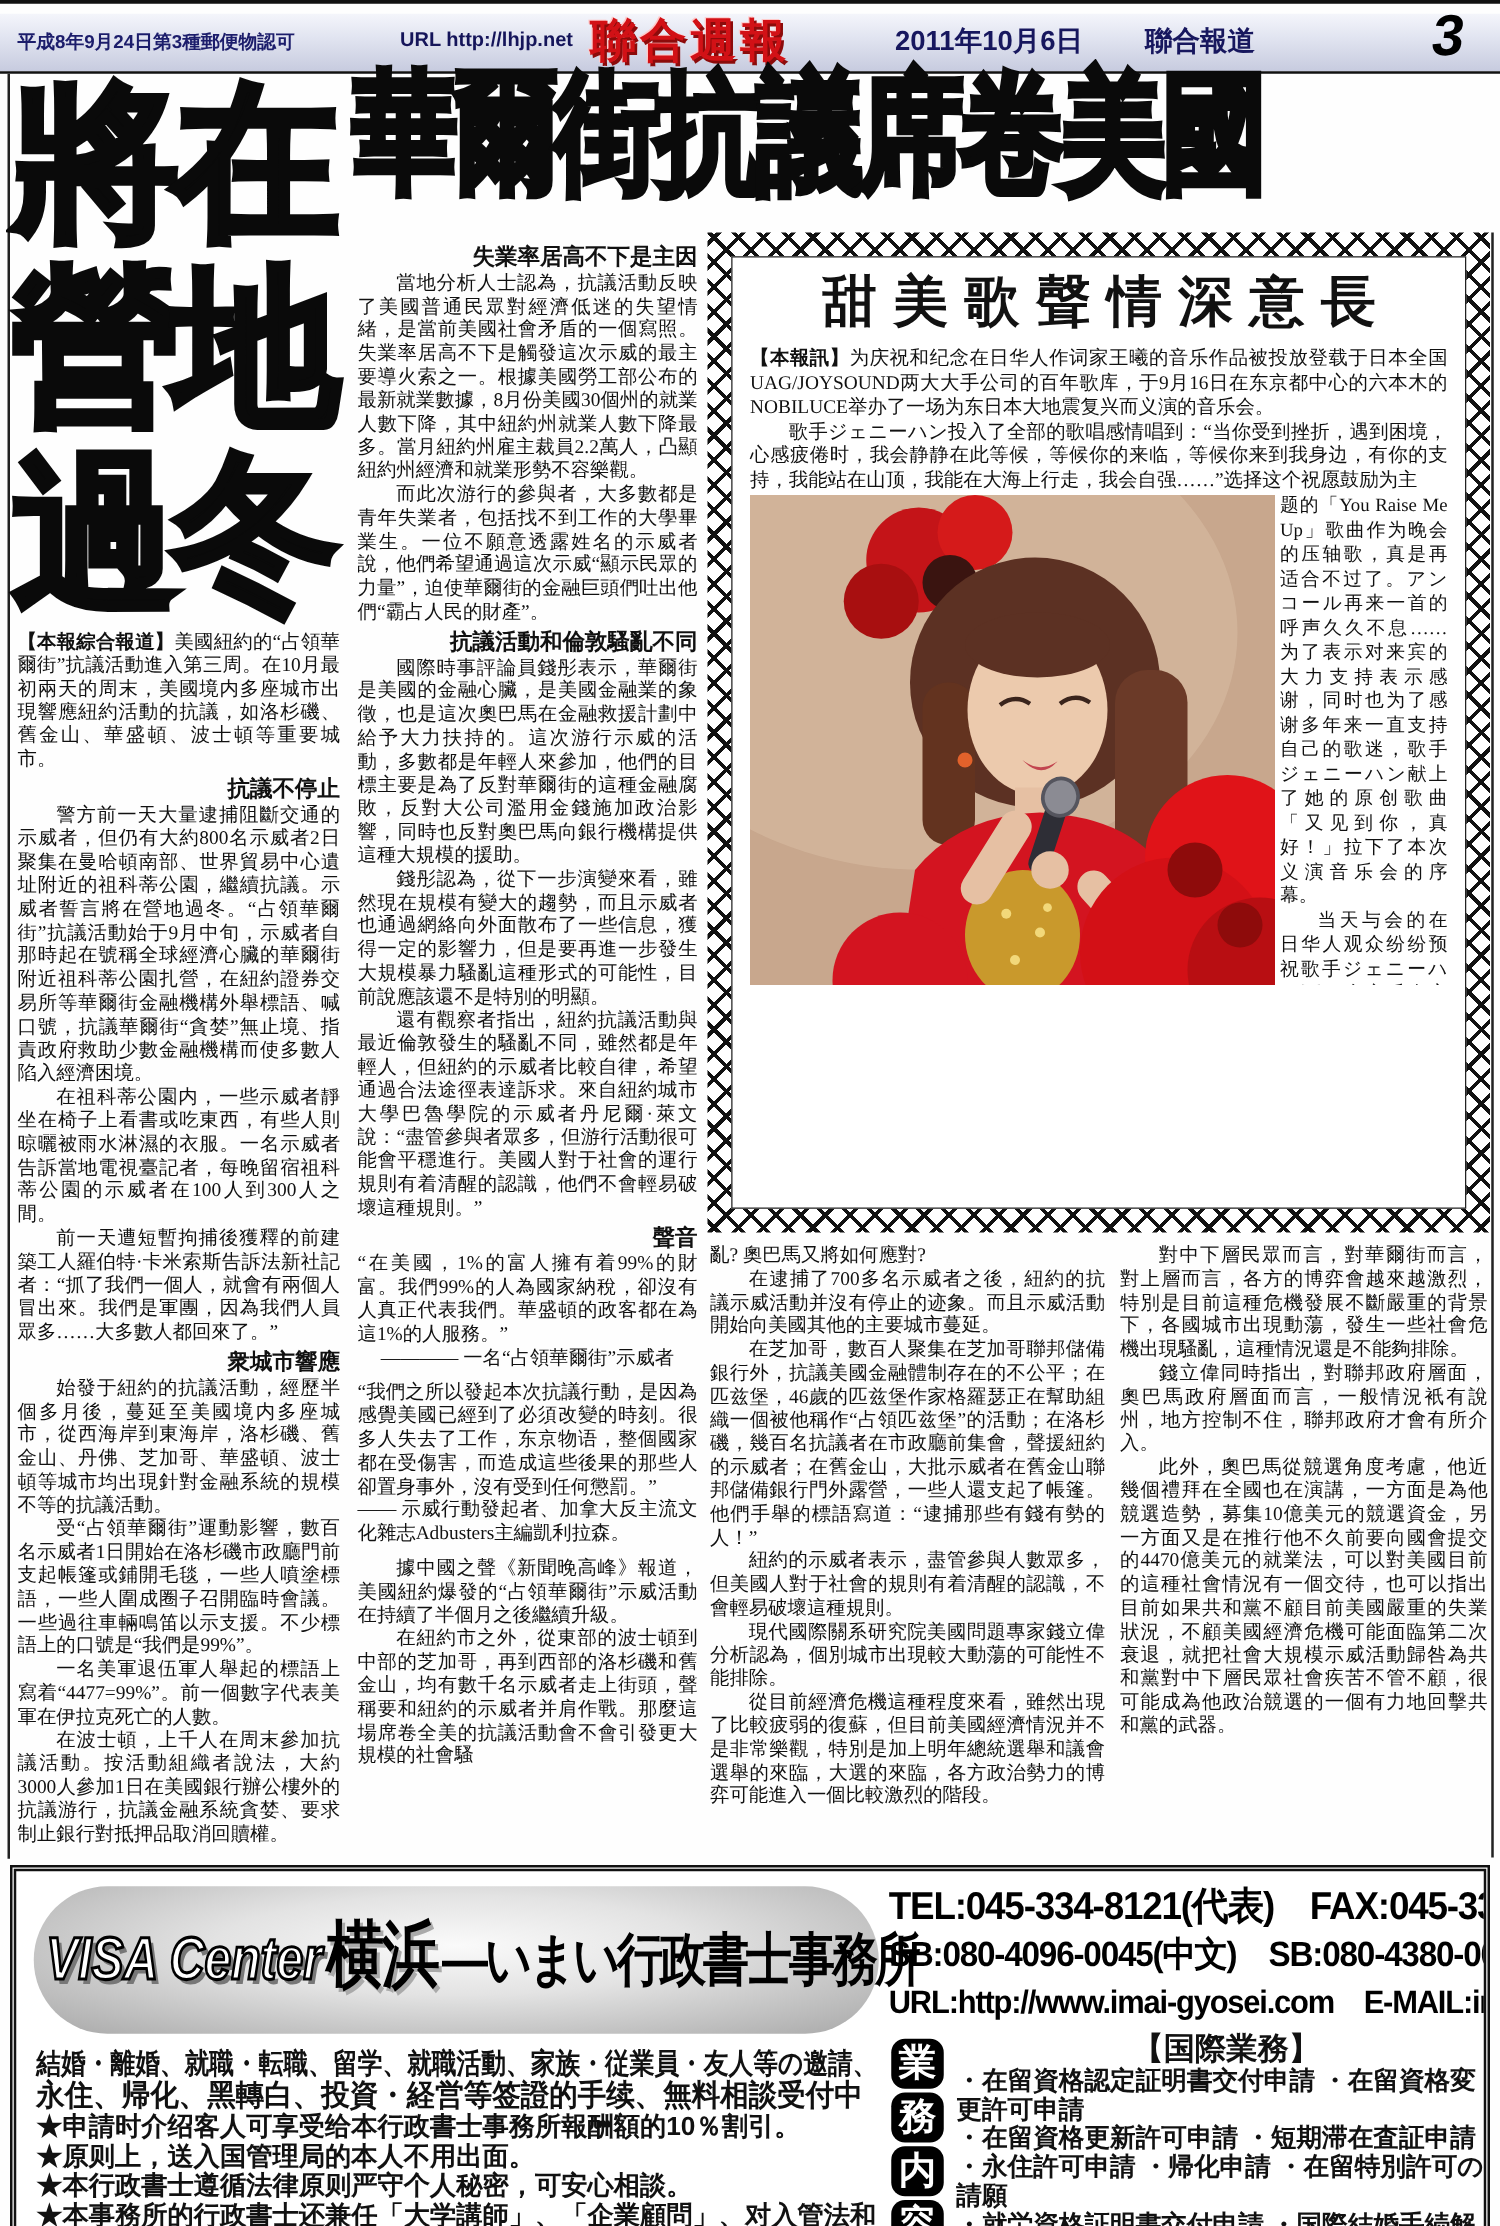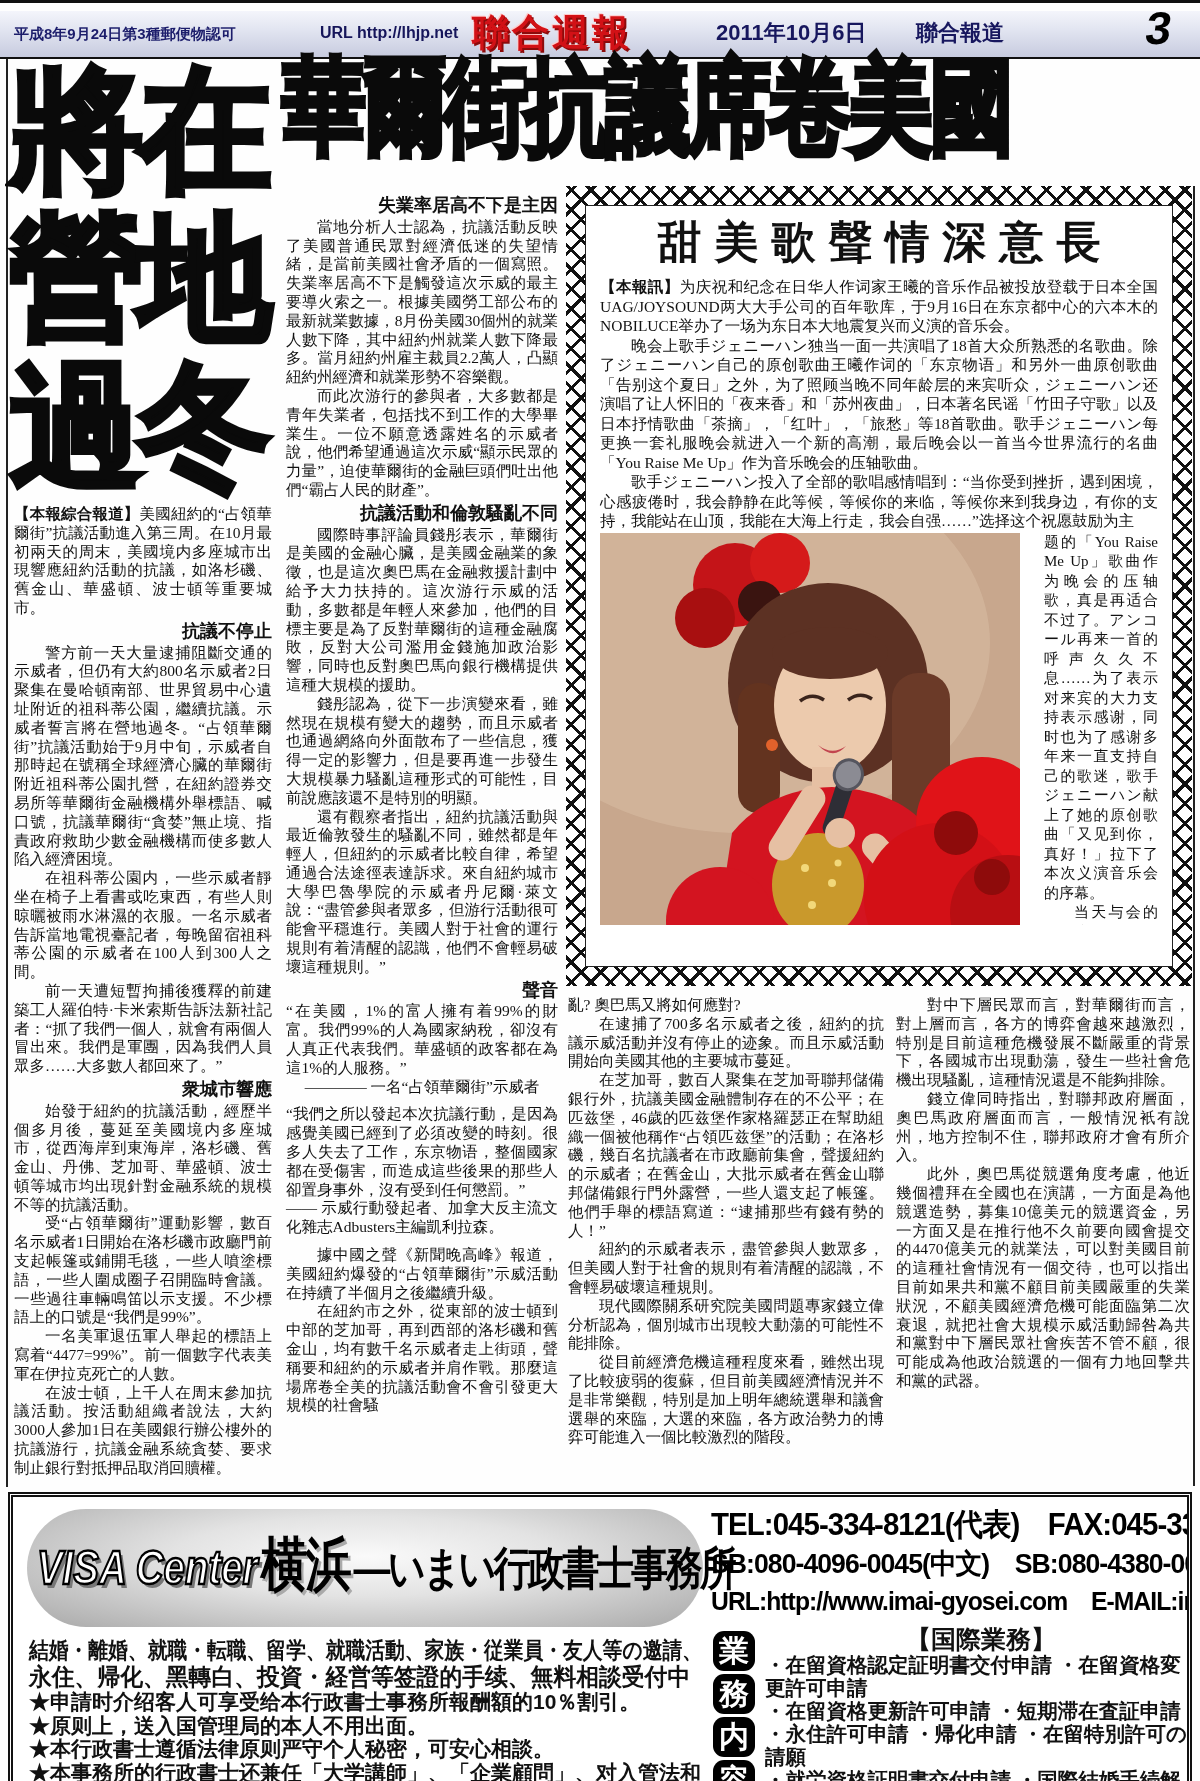--- a/index.html
+++ b/index.html
@@ -48,21 +48,21 @@
   .concert-box{position:absolute;left:566px;top:186px;width:626px;height:800px;box-sizing:border-box;padding:19px;
        background:
         repeating-linear-gradient(45deg,rgba(0,0,0,0) 0 5px,#111 5px 8px,rgba(0,0,0,0) 8px 14px),
         repeating-linear-gradient(135deg,rgba(0,0,0,0) 0 5px,#111 5px 8px,rgba(0,0,0,0) 8px 14px),#fff;}
   .concert-inner{background:#fff;border:1px solid #222;width:100%;height:100%;box-sizing:border-box;
        padding:6px 14px;overflow:hidden;}
   .concert-title{text-align:center;font-family:"DejaVu Serif",serif;font-weight:700;font-size:44px;
        line-height:1.25;letter-spacing:13px;text-indent:13px;margin:2px 0 8px;}
   .concert-inner p{margin:0;text-align:justify;font-size:15.5px;line-height:19.5px;text-indent:2em;}
   .concert-inner p.noind{text-indent:0;}
-  .photo-row{display:flex;gap:24px;height:392px;margin-top:2px;}
+  .photo-row{display:flex;gap:4px;height:392px;margin-top:2px;}
   .photo{width:420px;height:392px;flex:0 0 420px;}
   .narrowcol{flex:1;overflow:hidden;}
   .narrowcol p{font-size:15px;line-height:19.5px;}
   .narrowcol p.cont{text-indent:0;}
   
   .ad-box{position:absolute;left:8px;top:1492px;width:1184px;height:300px;box-sizing:border-box;
        border:5px double #111;background:#fff;overflow:hidden;}
   .banner{position:absolute;left:14px;top:12px;width:676px;height:118px;
        background:radial-gradient(ellipse at 50% 40%,#fafafa 0%,#e3e3e3 40%,#a8a8a8 100%);
        border-radius:60px/60px;}
@@ -141,21 +141,20 @@
     <p class="noind mt8">“我們之所以發起本次抗議行動，是因為感覺美國已經到了必須改變的時刻。很多人失去了工作，东京物语，整個國家都在受傷害，而造成這些後果的那些人卻置身事外，沒有受到任何懲罰。”</p>
     <p class="attrib2">—— 示威行動發起者、加拿大反主流文化雜志Adbusters主編凱利拉森。</p>
     <p class="mt8">據中國之聲《新聞晚高峰》報道，美國紐約爆發的“占領華爾街”示威活動在持續了半個月之後繼續升級。</p>
     <p>在紐約市之外，從東部的波士頓到中部的芝加哥，再到西部的洛杉磯和舊金山，均有數千名示威者走上街頭，聲稱要和紐約的示威者并肩作戰。那麼這場席卷全美的抗議活動會不會引發更大規模的社會騷</p>
   </div>
 
   <div class="concert-box">
     <div class="concert-inner">
       <div class="concert-title">甜美歌聲情深意長</div>
       <p class="noind"><span class="lead-tag">【本報訊】</span><span>为庆祝和纪念在日华人作词家王曦的音乐作品被投放登载于日本全国UAG/JOYSOUND两大大手公司的百年歌库，于9月16日在东京都中心的六本木的NOBILUCE举办了一场为东日本大地震复兴而义演的音乐会。</span></p>
-      <p>晚会上歌手ジェニーハン独当一面一共演唱了18首大众所熟悉的名歌曲。除了ジェニーハン自己的原创歌曲王曦作词的「东京物语」和另外一曲原创歌曲「告别这个夏日」之外，为了照顾当晚不同年龄层的来宾听众，ジェニーハン还演唱了让人怀旧的「夜来香」和「苏州夜曲」，日本著名民谣「竹田子守歌」以及日本抒情歌曲「茶摘」，「红叶」，「旅愁」等18首歌曲。歌手ジェニーハン每更换一套礼服晚会就进入一个新的高潮，最后晚会以一首当今世界流行的名曲「You Raise Me Up」作为音乐晚会的压轴歌曲。</p>
       <p>歌手ジェニーハン投入了全部的歌唱感情唱到：“当你受到挫折，遇到困境，心感疲倦时，我会静静在此等候，等候你的来临，等候你来到我身边，有你的支持，我能站在山顶，我能在大海上行走，我会自强……”选择这个祝愿鼓励为主</p>
       <div class="photo-row">
         <svg class="photo" viewBox="0 0 420 392" preserveAspectRatio="none">
           <rect width="420" height="392" fill="#c8a78d"></rect>
           <ellipse cx="140" cy="110" rx="250" ry="190" fill="#d9bda4" opacity="0.55"></ellipse>
 
           <circle cx="135" cy="52" r="42" fill="#c41418"></circle>
           <circle cx="180" cy="30" r="30" fill="#d51a1a"></circle>
           <circle cx="105" cy="85" r="30" fill="#a80f10"></circle>
           <circle cx="160" cy="70" r="22" fill="#3a1410"></circle>

